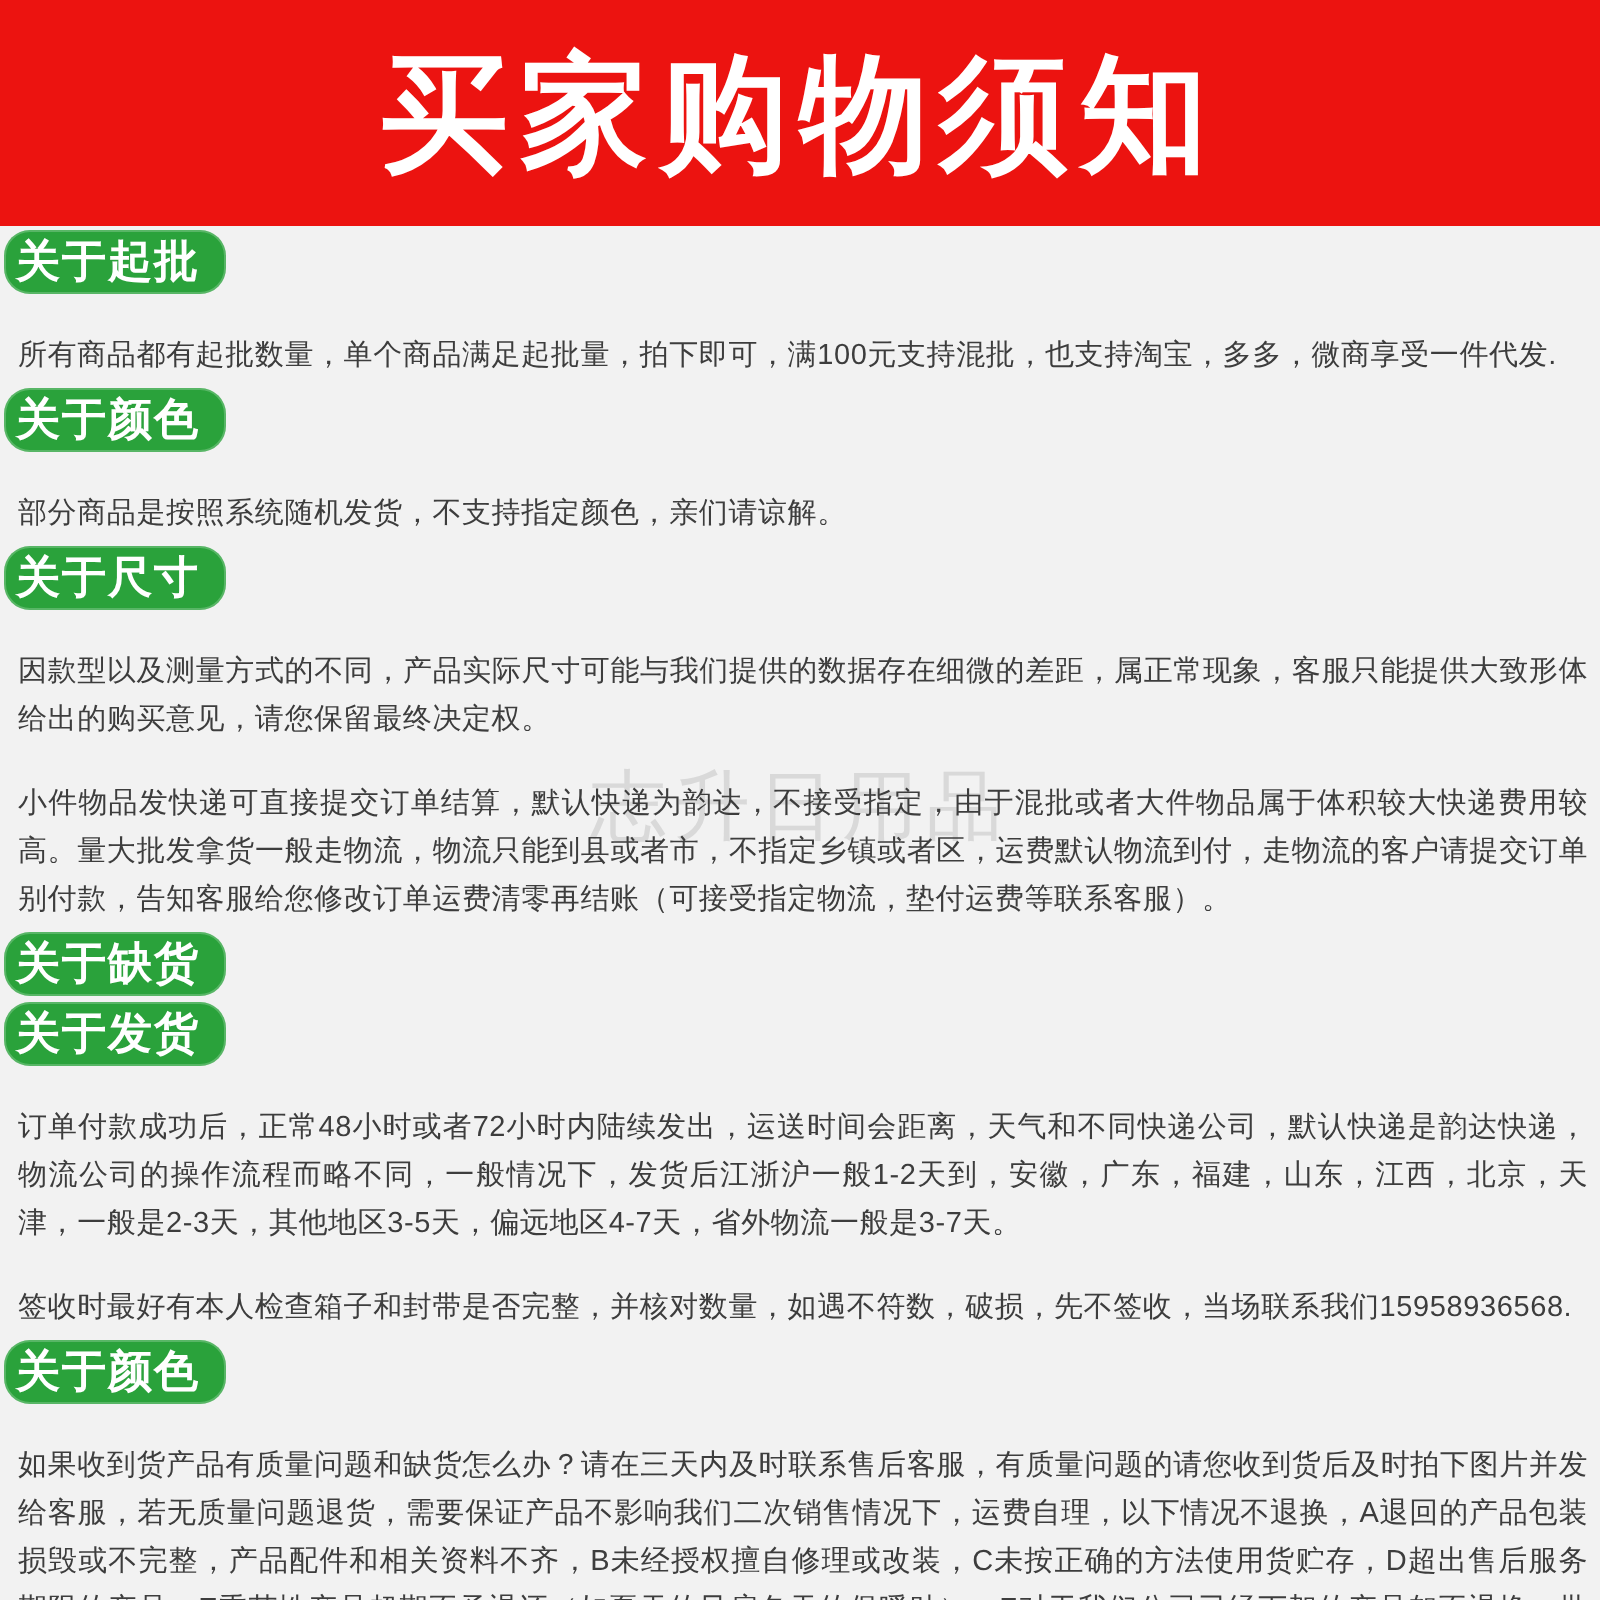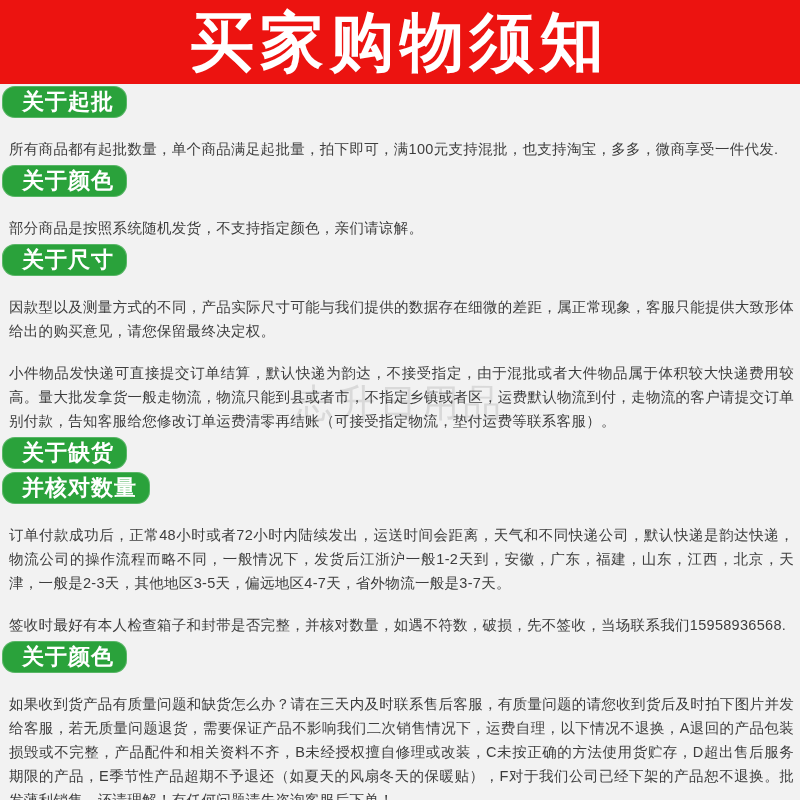--- a/index.html
+++ b/index.html
@@ -5,42 +5,42 @@
   * { margin: 0; padding: 0; box-sizing: border-box; }
   html, body {
     width: 800px; height: 800px;
     overflow: hidden;
     background: #f2f2f2;
     font-family: "Liberation Sans", "DejaVu Sans", sans-serif;
   }
   .page { position: relative; width: 800px; height: 800px; }
 
   .banner {
-    height: 84px;
+    height: 113px;
     background: #ec1310;
     display: flex;
     align-items: center;
     justify-content: center;
   }
   .banner-title {
     color: #ffffff;
     font-size: 64px;
     font-weight: bold;
     letter-spacing: 6px;
     line-height: 1;
     white-space: nowrap;
   }
 
   .content { position: relative; z-index: 1; }
 
   .section { margin: 0; }
   .pill {
     display: inline-block;
     margin: 2px 0 1px 2px;
-    padding: 2px 13px 3px 20px;
+    padding: 2px 13px 3px 6px;
     background: #2aa23b;
     border-radius: 13px;
     box-shadow: inset 0 0 0 1px rgba(255,255,255,0.22);
     color: #ffffff;
     font-size: 22px;
     font-weight: bold;
     line-height: 27px;
     letter-spacing: 1px;
   }
   .para {
@@ -98,21 +98,21 @@
 
     <div class="section">
       <p class="para">小件物品发快递可直接提交订单结算，默认快递为韵达，不接受指定，由于混批或者大件物品属于体积较大快递费用较高。量大批发拿货一般走物流，物流只能到县或者市，不指定乡镇或者区，运费默认物流到付，走物流的客户请提交订单别付款，告知客服给您修改订单运费清零再结账（可接受指定物流，垫付运费等联系客服）。</p>
     </div>
 
     <div class="section">
       <span class="pill">关于缺货</span>
     </div>
 
     <div class="section">
-      <span class="pill">并核对数量</span>
+      <span class="pill">关于发货</span>
       <p class="para">订单付款成功后，正常48小时或者72小时内陆续发出，运送时间会距离，天气和不同快递公司，默认快递是韵达快递，物流公司的操作流程而略不同，一般情况下，发货后江浙沪一般1-2天到，安徽，广东，福建，山东，江西，北京，天津，一般是2-3天，其他地区3-5天，偏远地区4-7天，省外物流一般是3-7天。</p>
     </div>
 
     <div class="section">
       <p class="para">签收时最好有本人检查箱子和封带是否完整，并核对数量，如遇不符数，破损，先不签收，当场联系我们15958936568.</p>
     </div>
 
     <div class="section">
       <span class="pill">关于颜色</span>
       <p class="para">如果收到货产品有质量问题和缺货怎么办？请在三天内及时联系售后客服，有质量问题的请您收到货后及时拍下图片并发给客服，若无质量问题退货，需要保证产品不影响我们二次销售情况下，运费自理，以下情况不退换，A退回的产品包装损毁或不完整，产品配件和相关资料不齐，B未经授权擅自修理或改装，C未按正确的方法使用货贮存，D超出售后服务期限的产品，E季节性产品超期不予退还（如夏天的风扇冬天的保暖贴），F对于我们公司已经下架的产品恕不退换。批发薄利销售，还请理解！有任何问题请先咨询客服后下单！</p>

